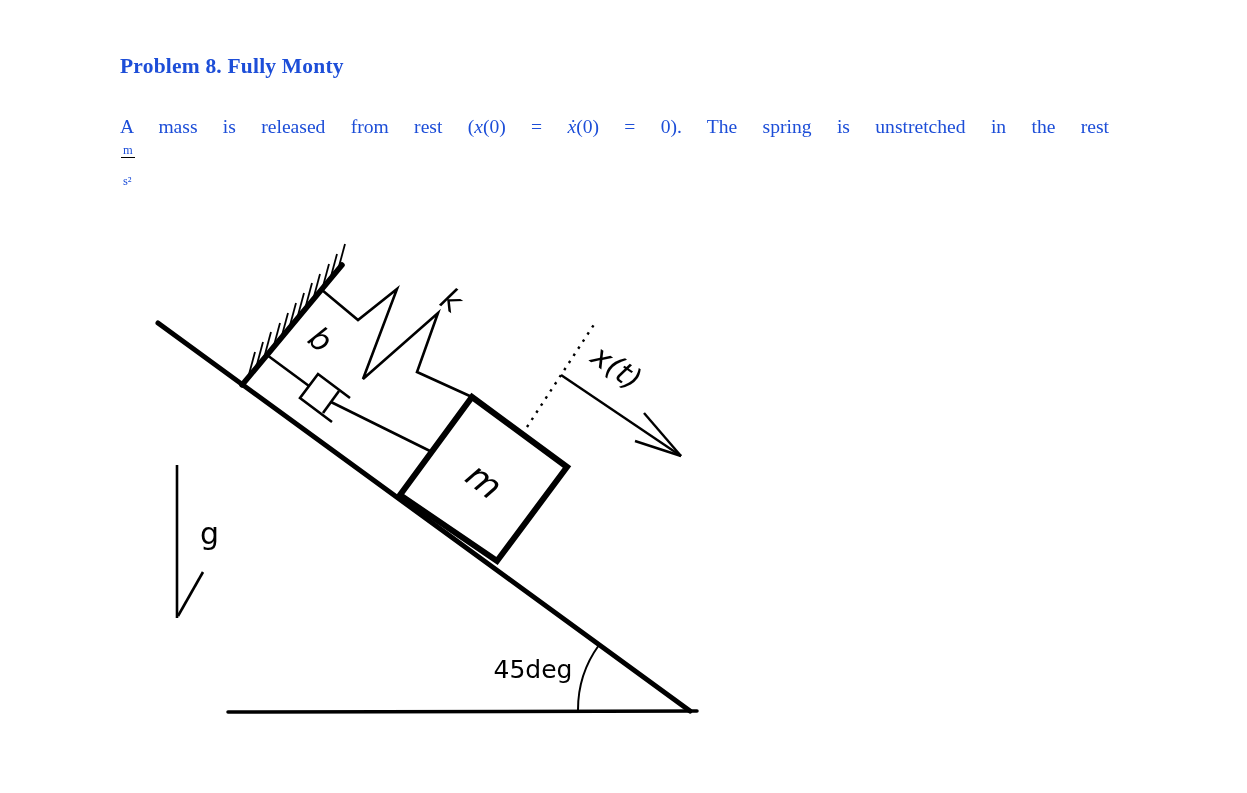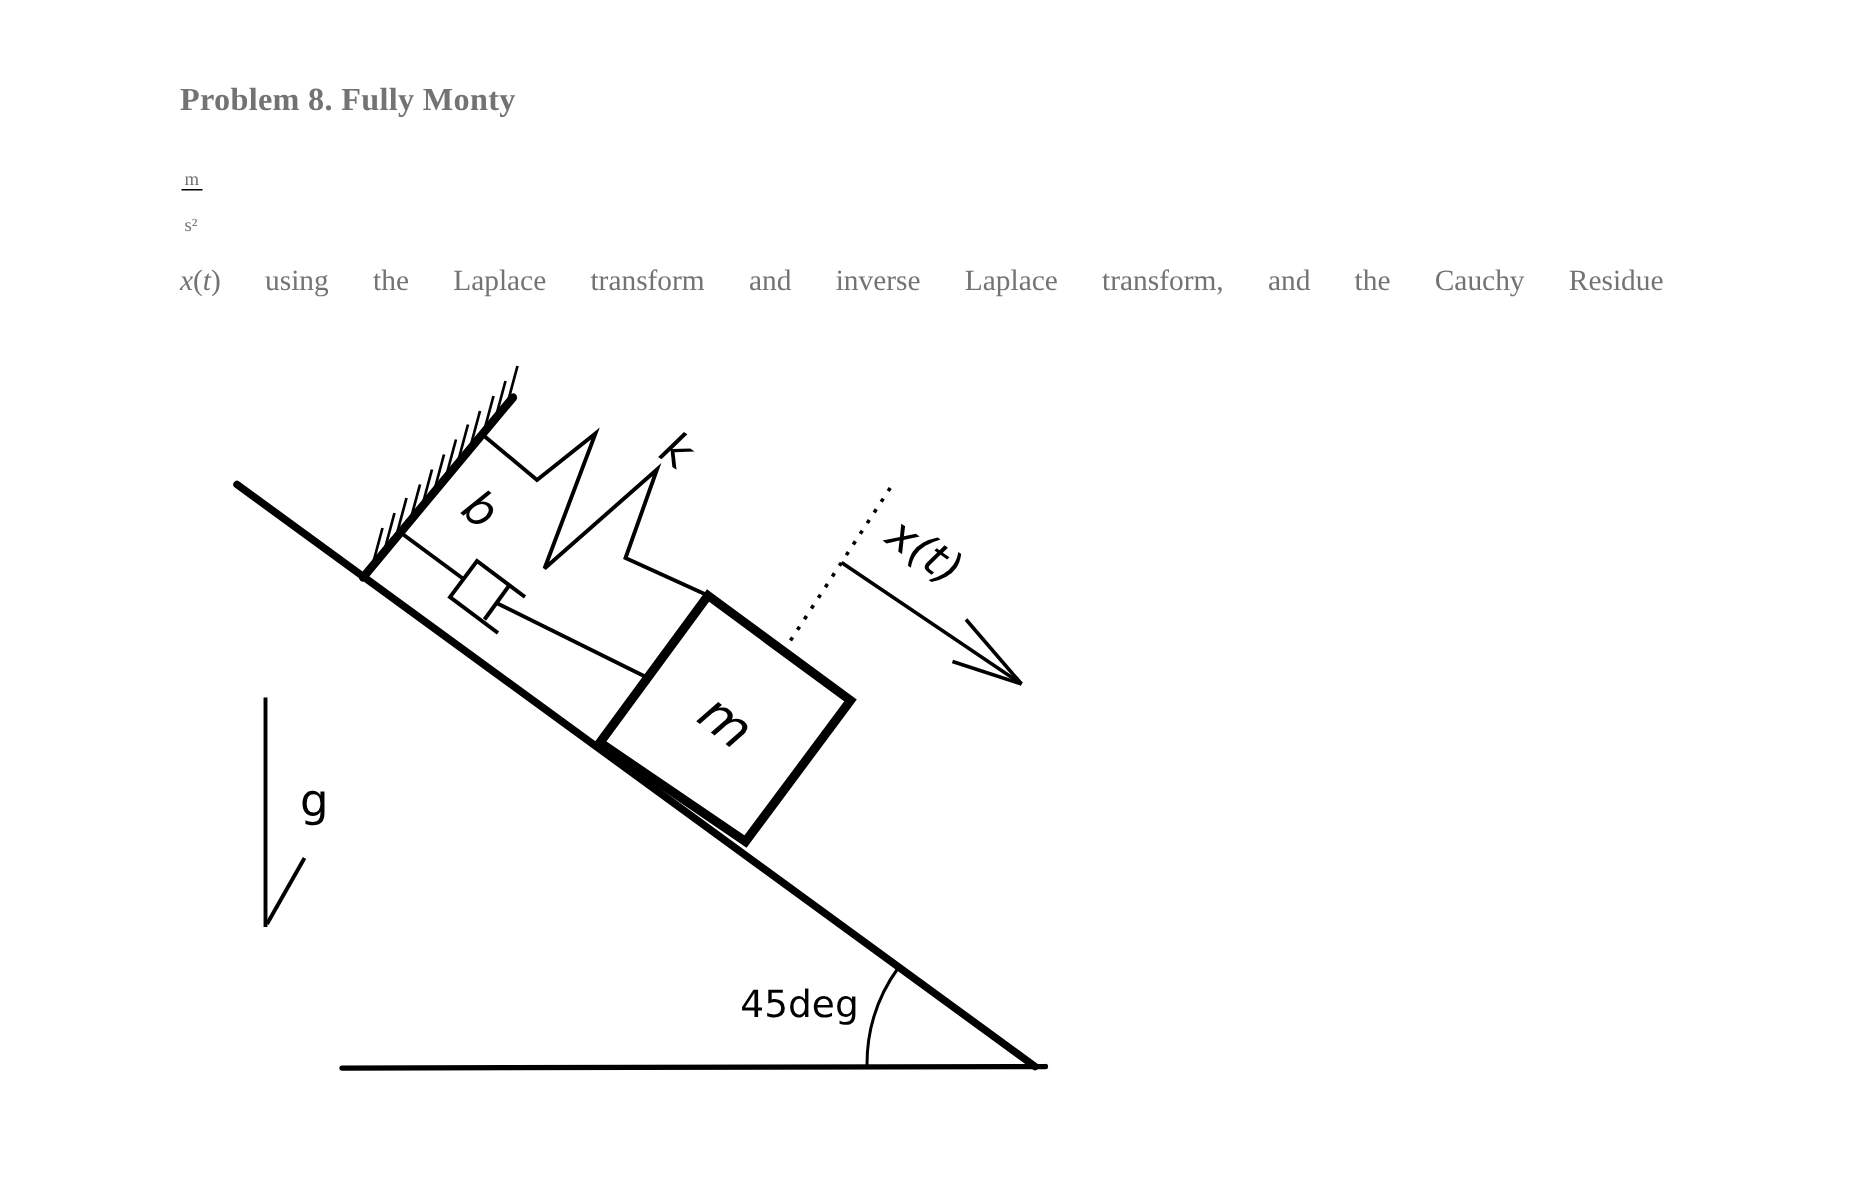--- a/index.html
+++ b/index.html
@@ -1,16 +1,16 @@
 <!DOCTYPE html>
 <html><head>
 <meta charset="utf-8">
 <style>
   html,body{margin:0;padding:0;background:#ffffff;}
-  .page{position:relative;width:1247px;height:793px;background:#ffffff;color:#737373;overflow:hidden;
+  .page{position:relative;width:1247px;height:793px;background:#ffffff;color:#1d4ed8;overflow:hidden;
         font-family:"Liberation Serif", serif;}
   .title{position:absolute;left:120px;top:54px;font-size:21.5px;font-weight:bold;letter-spacing:0.2px;}
   .body-text{position:absolute;left:120px;top:112px;width:989px;font-size:19.6px;}
   .body-line{line-height:30.6px;white-space:normal;}
   .jline{text-align:justify;text-align-last:justify;}
   .it{font-style:italic;}
   .frac{display:inline-block;vertical-align:-0.62em;text-align:center;font-size:12.5px;line-height:1.12;
         margin:0 1px;}
   .frac .num{display:block;padding:0 2px;}
   .frac .den{display:block;border-top:1.2px solid #000;padding:16px 2px;}
@@ -19,22 +19,22 @@
   svg .lbl-it{font-style:italic;}
 </style>
 </head>
 <body>
 
 <div class="page">
 
   <div class="title">Problem 8. Fully Monty</div>
 
   <div class="body-text">
+    <div class="body-line jline"><span>A mass is released from rest (</span><span class="it">x</span><span>(0) = </span><span class="it">ẋ</span><span>(0) = 0).  The spring is unstretched in the rest</span></div>
     <div class="body-line jline"><span class="frac"><span class="num">m</span><span class="den">s²</span></span></div>
-    <div class="body-line jline"><span class="it">x</span><span>(</span><span class="it">t</span><span>) using the Laplace transform and inverse Laplace transform, and the Cauchy Residue</span></div>
   </div>
 
   <svg width="1247" height="793" viewBox="0 0 1247 793">
 
     <line x1="158" y1="323" x2="690" y2="711" stroke="#000" stroke-width="5" stroke-linecap="round"></line>
 
     <line x1="228" y1="712" x2="697" y2="711" stroke="#000" stroke-width="3.5" stroke-linecap="round"></line>
 
     <line x1="242" y1="385" x2="342" y2="265" stroke="#000" stroke-width="5.5" stroke-linecap="round"></line>
 

